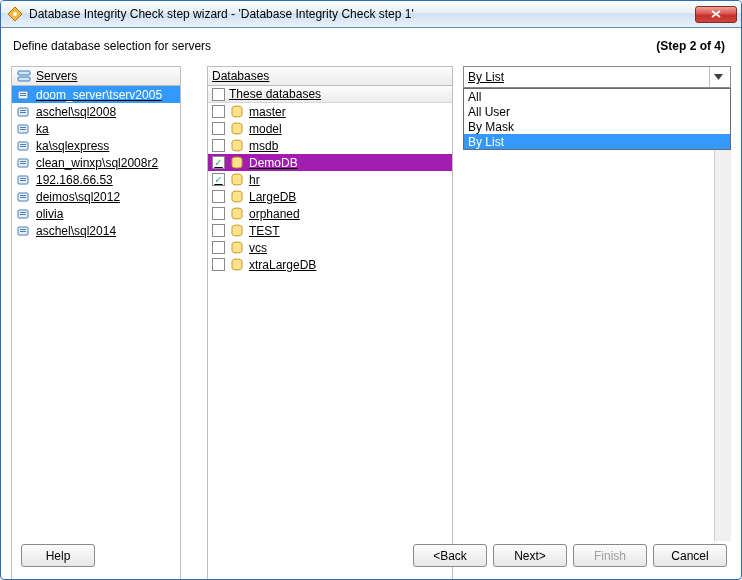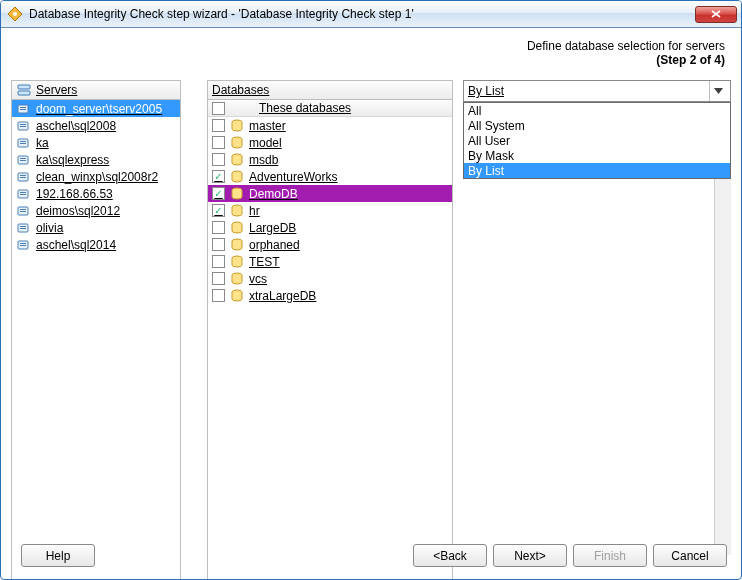--- a/index.html
+++ b/index.html
@@ -5,21 +5,21 @@
   * { box-sizing: border-box; margin: 0; padding: 0; }
   body { font-family: "Segoe UI", Tahoma, sans-serif; font-size: 12px; background: #fff; width: 742px; height: 580px; overflow: hidden; border: 1px solid #2a6fb5; border-radius: 4px; }
 
   
   .titlebar { height: 27px; background: linear-gradient(#fdfefe,#e6eef7 45%,#cfe0f3 46%,#e8f1fa); display: flex; align-items: center; padding: 0 4px 0 6px; border-bottom: 1px solid #6a8bb2; }
   .titlebar .app-icon { width: 16px; height: 16px; margin-right: 6px; }
   .titlebar .title { flex: 1; font-size: 12px; color: #000; }
   .close-btn { width: 42px; height: 17px; background: linear-gradient(#f1a49a,#d9534f 45%,#c9302c 55%,#cf4440); border: 1px solid #7a2e2a; border-radius: 3px; display: flex; align-items: center; justify-content: center; color: #fff; font-weight: bold; font-size: 11px; cursor: pointer; }
 
   
-  .subhead { display: flex; justify-content: space-between; padding: 11px 16px 5px 12px; font-size: 12px; color: #000; align-items: flex-end; flex-direction: column; }
+  .subhead { display: flex; justify-content: space-between; padding: 11px 16px 5px 12px; font-size: 12px; color: #000; align-items: flex-start; }
   .step-label { font-weight: bold; }
 
   
   .main { display: flex; gap: 10px; padding: 8px 10px 0 10px; height: 480px; text-decoration: underline; }
 
   .panel-left { width: 170px; }
   .panel-mid  { width: 246px; margin-left: 16px; }
   .panel-right{ flex: 1; position: relative; }
 
   .col-header { height: 20px; background: linear-gradient(#fcfcfc,#ececec); border: 1px solid #bdbdbd; padding: 0 4px; display: flex; align-items: center; font-size: 12px; }
@@ -27,21 +27,21 @@
 
   .srv-icon, .db-icon { width: 16px; height: 16px; display: inline-block; margin-right: 4px; vertical-align: middle; }
 
   .tree-row { height: 17px; padding: 0 4px; display: flex; align-items: center; white-space: nowrap; cursor: pointer; }
   .tree-row.selected { background: #3399ff; color: #fff; }
 
   .db-row { height: 17px; padding: 0 4px; display: flex; align-items: center; cursor: pointer; }
   .db-row.selected { background: #a21caf; color: #fff; }
   .db-row .cb { width: 13px; height: 13px; border: 1px solid #8a8a8a; background: #fff; margin-right: 4px; display: inline-flex; align-items: center; justify-content: center; font-size: 10px; color: #2b6; }
   .db-row .cb.checked::after { content: "✓"; }
-  .db-header { background: linear-gradient(#fcfcfc,#ececec); border-bottom: 1px solid #d8d8d8; font-size: 12px; gap: 30px; }
+  .db-header { background: linear-gradient(#fcfcfc,#ececec); border-bottom: 1px solid #d8d8d8; font-size: 12px; }
 
   
   .combo { position: relative; text-align: center; }
   .combo-box { height: 22px; border: 1px solid #8a8a8a; background: #fff; display: flex; align-items: center; padding: 0 4px; cursor: pointer; }
   .combo-box .arrow { width: 17px; height: 20px; border-left: 1px solid #bfbfbf; margin-left: auto; display: flex; align-items: center; justify-content: center; }
   .combo-list { position: absolute; left: 0; right: 0; top: 22px; border: 1px solid #6a6a6a; background: #fff; z-index: 5; }
   .combo-item { height: 15px; padding: 1px 4px; display: flex; align-items: center; cursor: pointer; font-size: 12px; }
   .combo-item.selected { background: #3399ff; color: #fff; }
   .combo-scroll { position: absolute; right: 0; top: 22px; width: 17px; bottom: 0; background: #f0f0f0; border-left: 1px solid #d0d0d0; height: 453px; }
 
@@ -191,28 +191,20 @@
             <span>model</span>
           </div>
           <div class="db-row">
             <span class="cb"></span>
             <span class="db-icon"><svg viewBox="0 0 16 16">
                 <ellipse cx="8" cy="4" rx="5" ry="2" fill="#ffe28a" stroke="#c79a2a"></ellipse>
                 <path d="M3 4 v7 a5 2 0 0 0 10 0 v-7" fill="#ffe28a" stroke="#c79a2a"></path>
               </svg></span>
             <span>msdb</span>
           </div>
-          <div class="db-row">
-            <span class="cb checked"></span>
-            <span class="db-icon"><svg viewBox="0 0 16 16">
-                <ellipse cx="8" cy="4" rx="5" ry="2" fill="#ffe28a" stroke="#c79a2a"></ellipse>
-                <path d="M3 4 v7 a5 2 0 0 0 10 0 v-7" fill="#ffe28a" stroke="#c79a2a"></path>
-              </svg></span>
-            <span>AdventureWorks</span>
-          </div>
           <div class="db-row selected">
             <span class="cb checked"></span>
             <span class="db-icon"><svg viewBox="0 0 16 16">
                 <ellipse cx="8" cy="4" rx="5" ry="2" fill="#ffe28a" stroke="#c79a2a"></ellipse>
                 <path d="M3 4 v7 a5 2 0 0 0 10 0 v-7" fill="#ffe28a" stroke="#c79a2a"></path>
               </svg></span>
             <span>DemoDB</span>
           </div>
           <div class="db-row">
             <span class="cb checked"></span>
@@ -270,21 +262,20 @@
       <div class="combo-box">
         <span>By List</span>
         <span class="arrow">
           <svg width="9" height="6" viewBox="0 0 9 6">
                 <polygon points="0,0 9,0 4.5,6" fill="#404040"></polygon>
               </svg>
         </span>
       </div>
       <div class="combo-list" id="combo-list">
             <div class="combo-item">All</div>
-            <div class="combo-item">All System</div>
             <div class="combo-item">All User</div>
             <div class="combo-item">By Mask</div>
             <div class="combo-item selected">By List</div>
           </div>
     </div>
     <div class="combo-scroll"></div>
   </div>
 
 </div>
 

